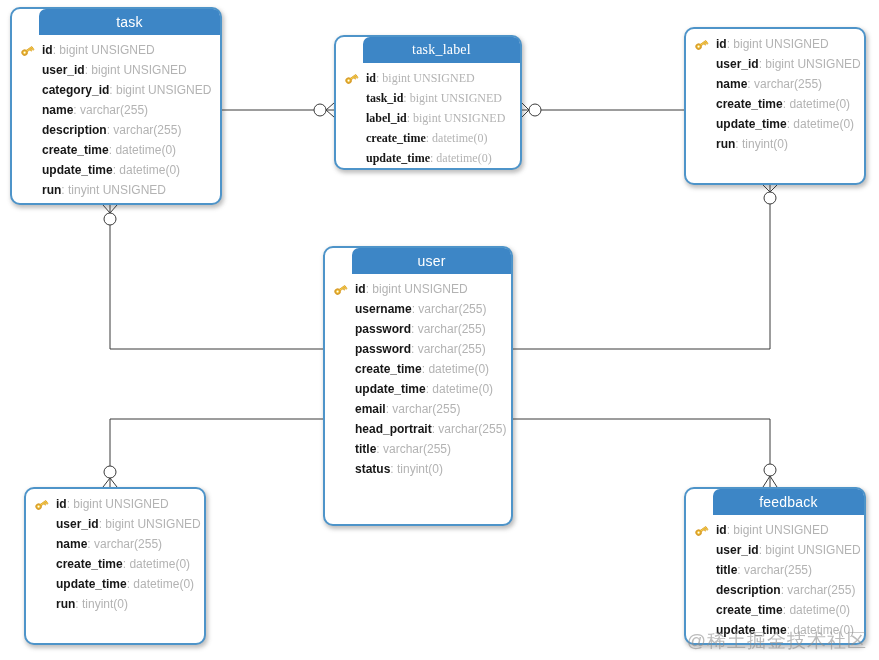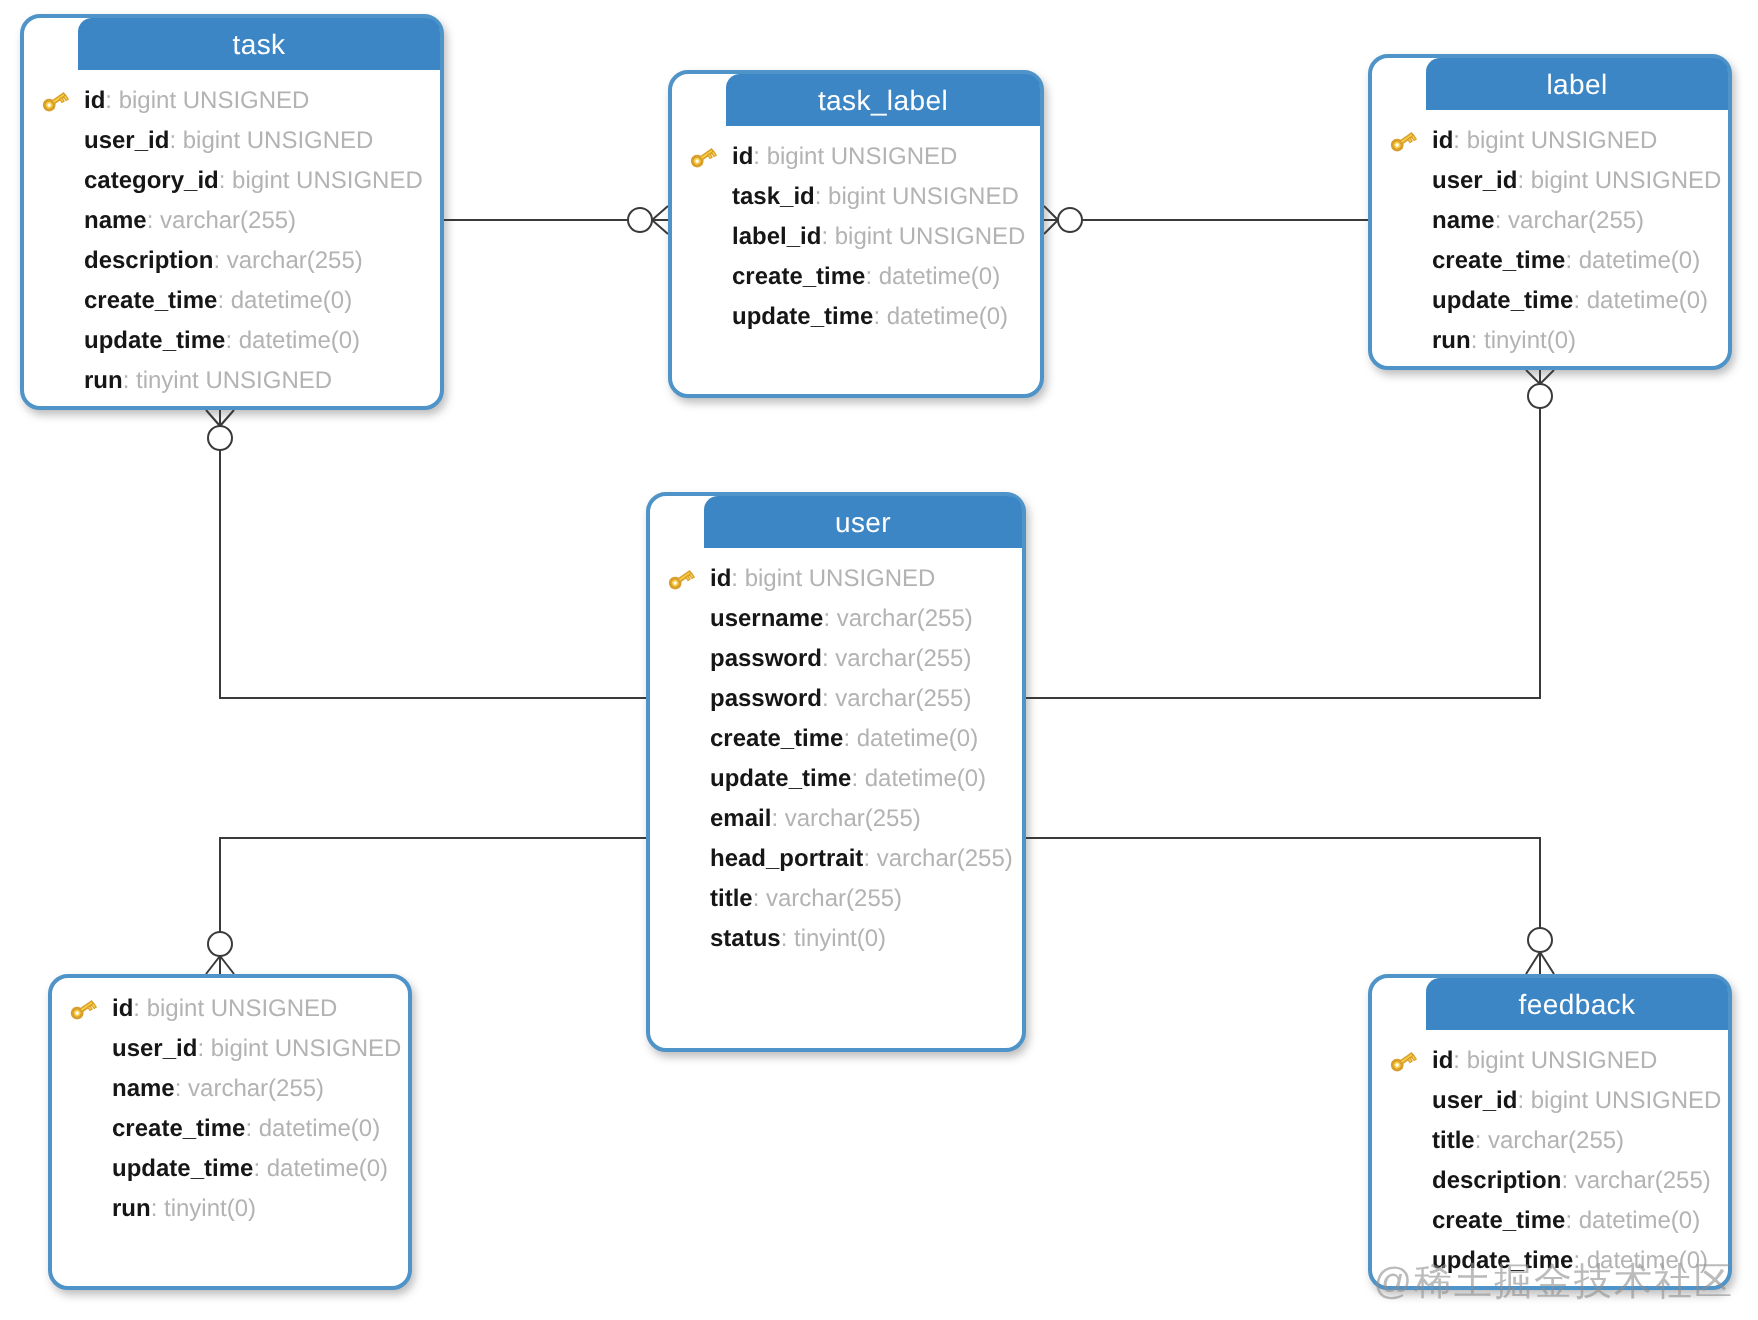--- a/index.html
+++ b/index.html
@@ -127,21 +127,21 @@
             <span class="fname">update_time</span>
             <span class="ftype">: datetime(0)</span>
           </div>
           <div class="frow">
             <span class="kslot"></span>
             <span class="fname">run</span>
             <span class="ftype">: tinyint UNSIGNED</span>
           </div>
         </div>
       </div>
-      <div class="tbl" style="left: 334px; top: 35px; width: 188px; height: 164px;">
+      <div class="tbl" style="left: 334px; top: 35px; width: 188px; height: 135px; font-family: Liberation Serif, serif;">
         <div class="tbl-header">task_label</div>
         <div class="tbl-body">
           <div class="frow">
             <span class="kslot">
               <svg width="15" height="15" viewBox="0 0 16 16">
                 <g transform="rotate(-35 8 8)" stroke="#D99E2B" fill="#F7CE46">
                   <circle cx="4.2" cy="8" r="2.6" stroke-width="1.6" fill="#F7CE46"></circle>
                   <circle cx="4.2" cy="8" r="0.9" fill="#fff" stroke="none"></circle>
                   <rect x="6.6" y="7.1" width="7.6" height="1.8" stroke-width="0.8"></rect>
                   <rect x="10.6" y="8.6" width="1.4" height="2.2" stroke-width="0.6"></rect>
@@ -168,21 +168,20 @@
             <span class="ftype">: datetime(0)</span>
           </div>
           <div class="frow">
             <span class="kslot"></span>
             <span class="fname">update_time</span>
             <span class="ftype">: datetime(0)</span>
           </div>
         </div>
       </div>
       <div class="tbl" style="left: 684px; top: 27px; width: 182px; height: 158px;">
-        <div class="tbl-header">label</div>
         <div class="tbl-body">
           <div class="frow">
             <span class="kslot">
               <svg width="15" height="15" viewBox="0 0 16 16">
                 <g transform="rotate(-35 8 8)" stroke="#D99E2B" fill="#F7CE46">
                   <circle cx="4.2" cy="8" r="2.6" stroke-width="1.6" fill="#F7CE46"></circle>
                   <circle cx="4.2" cy="8" r="0.9" fill="#fff" stroke="none"></circle>
                   <rect x="6.6" y="7.1" width="7.6" height="1.8" stroke-width="0.8"></rect>
                   <rect x="10.6" y="8.6" width="1.4" height="2.2" stroke-width="0.6"></rect>
                   <rect x="13.0" y="8.6" width="1.4" height="2.6" stroke-width="0.6"></rect>

